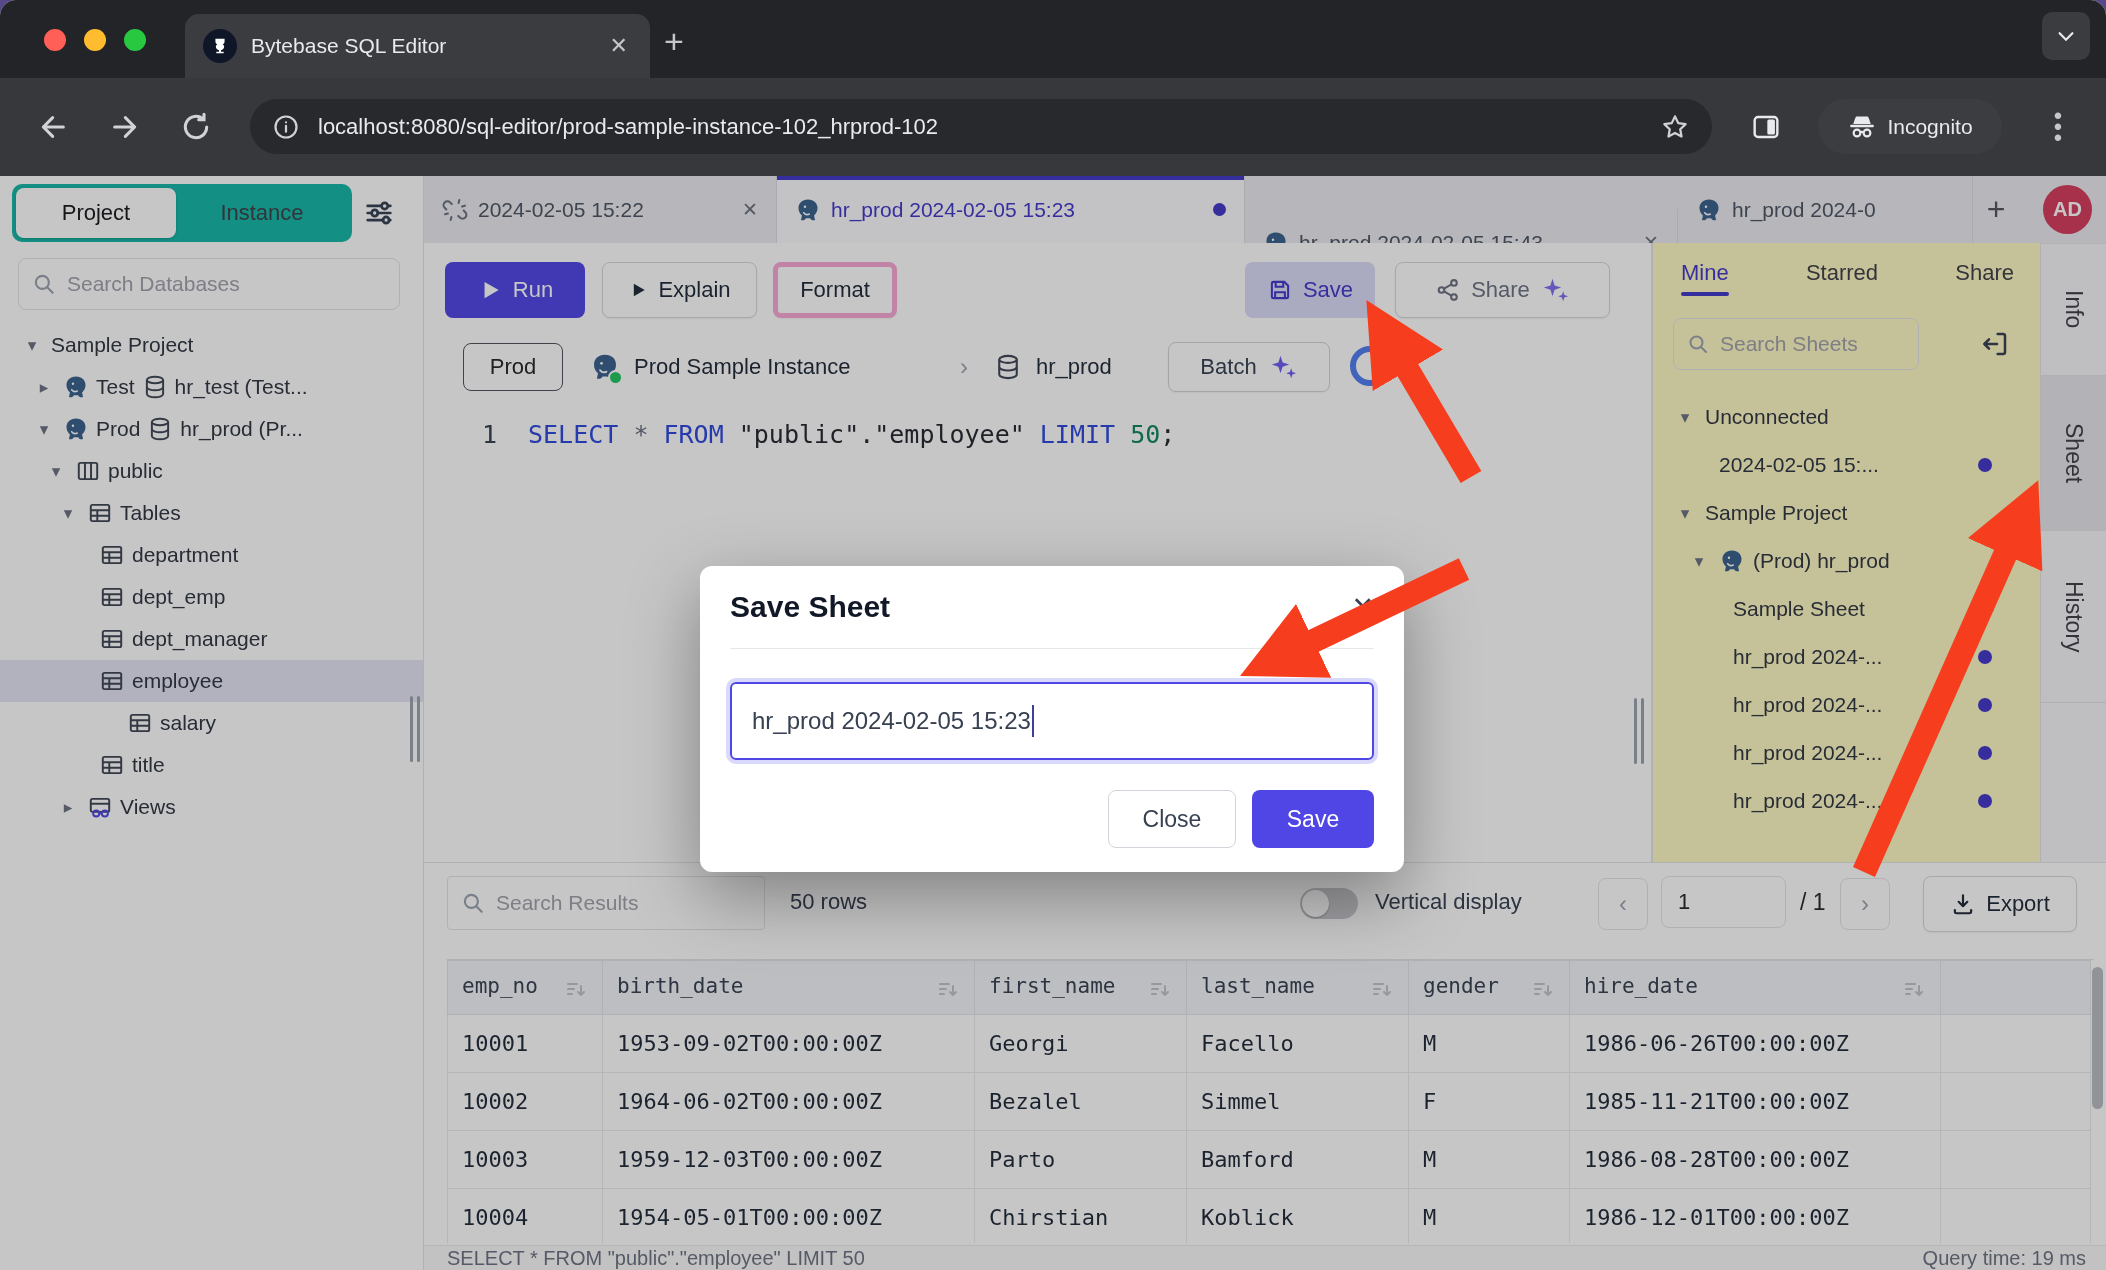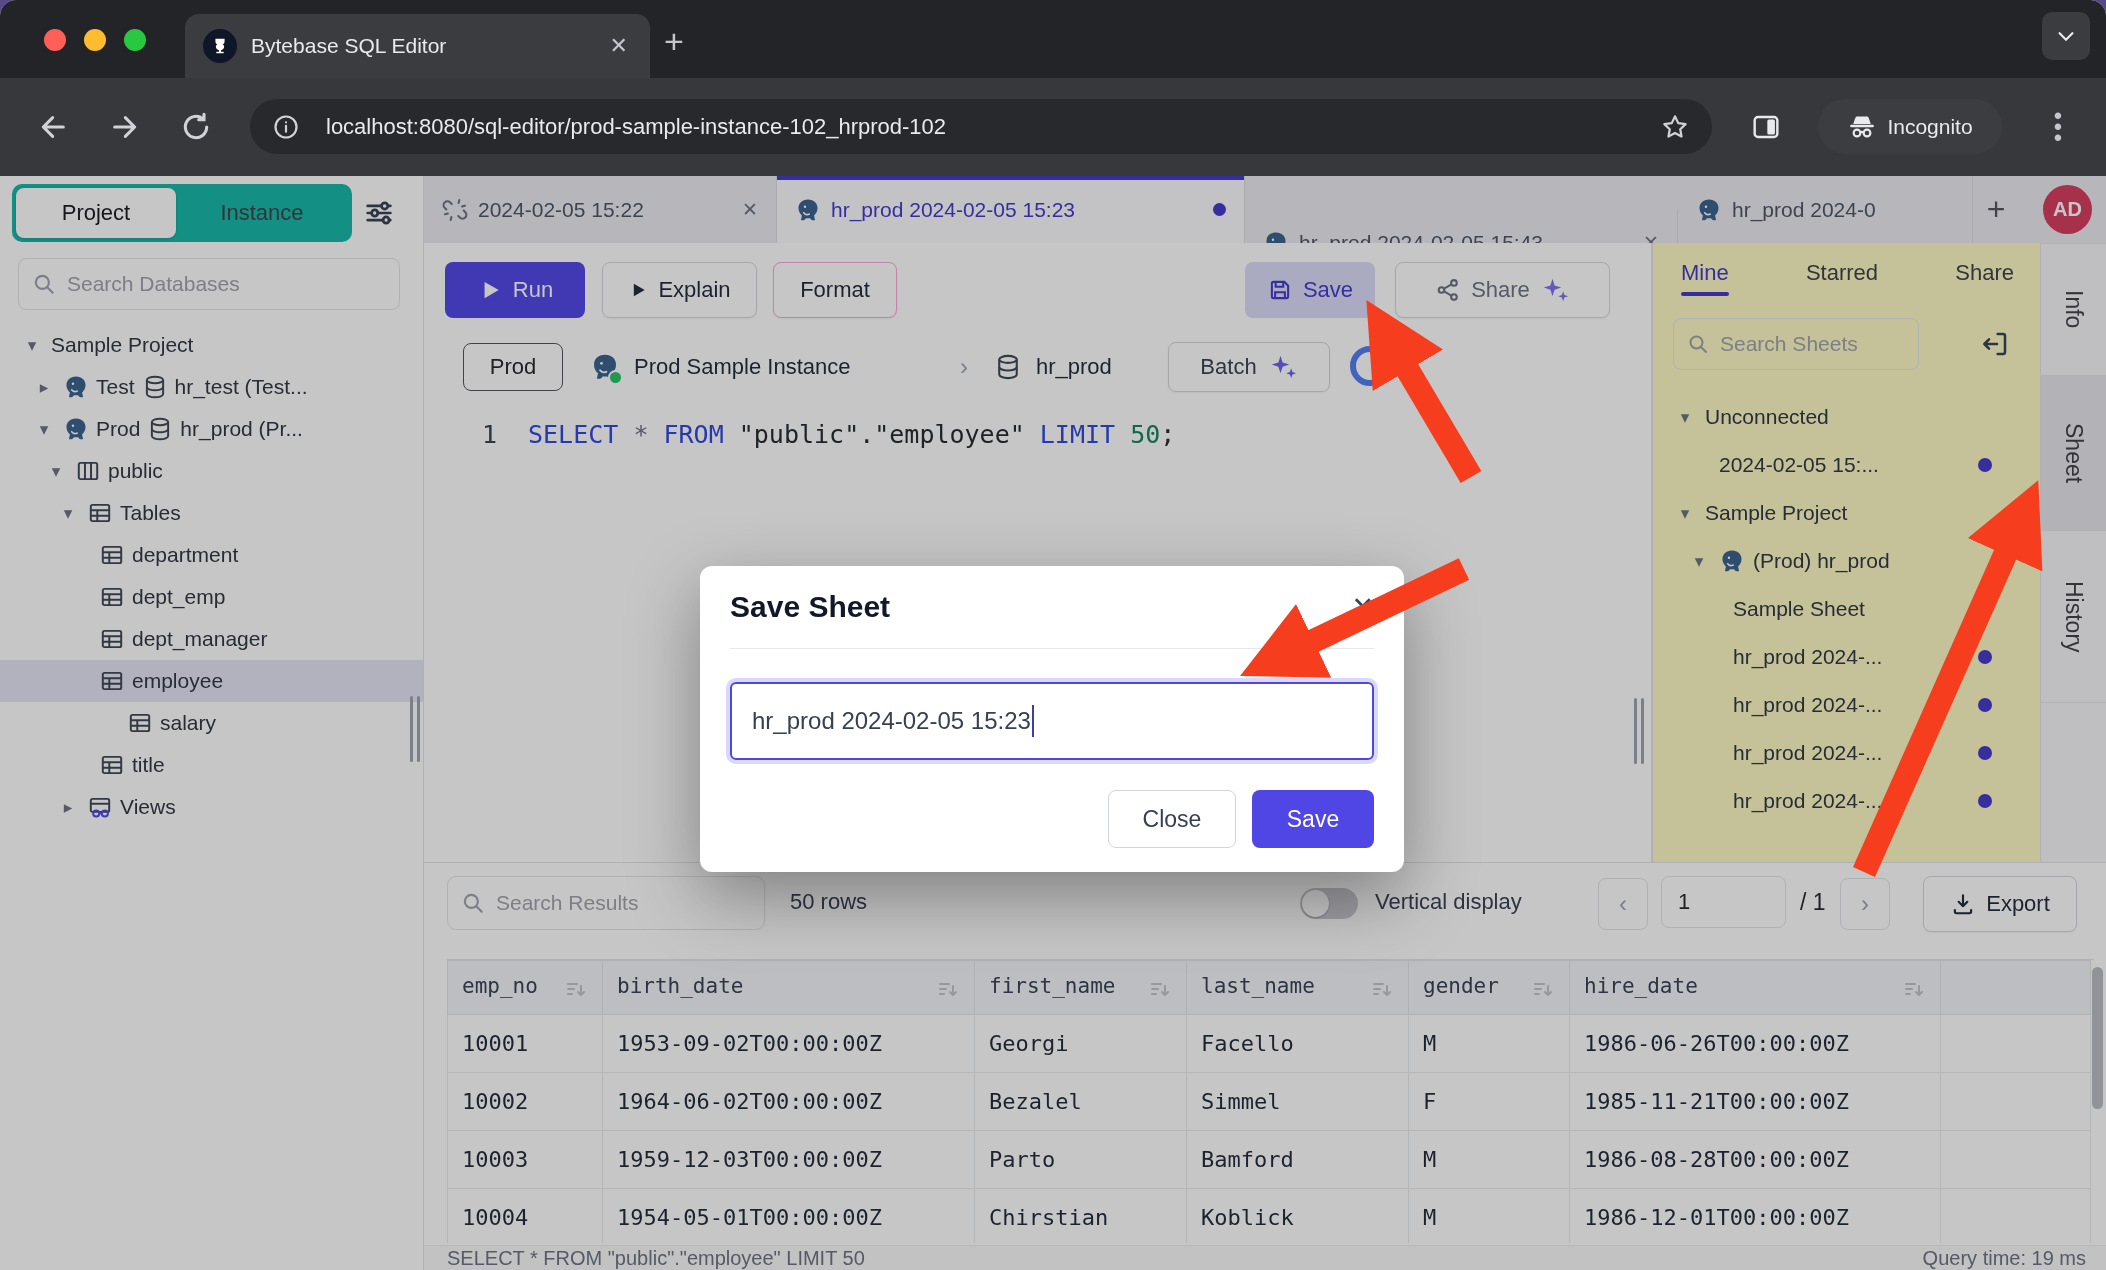--- a/index.html
+++ b/index.html
@@ -20,21 +20,21 @@
   .btab .fav{width:34px;height:34px;border-radius:50%;background:#0e1628;display:flex;align-items:center;justify-content:center;}
   .btab .fav svg{width:22px;height:22px;}
   .btab .ttl{color:#e8eaed;font-size:21px;margin-left:14px;flex:1;white-space:nowrap;overflow:hidden;}
   .btab .x{color:#c3c6cb;font-size:22px;padding:0 4px;}
   .newtab{position:absolute;left:664px;top:22px;color:#c3c6cb;font-size:34px;font-weight:300;}
   .chrome-chev{position:absolute;right:16px;top:12px;width:48px;height:48px;border-radius:10px;
     background:#3b3c40;display:flex;align-items:center;justify-content:center;}
   .chrome-url{position:absolute;left:0;top:78px;width:100%;height:98px;background:#37383c;}
   .navic{position:absolute;top:33px;width:32px;height:32px;}
   .urlpill{position:absolute;left:250px;top:21px;width:1462px;height:55px;border-radius:28px;background:#28292d;
-    display:flex;align-items:center;padding:0 22px;box-sizing:border-box;gap:8px;}
+    display:flex;align-items:center;padding:0 22px;box-sizing:border-box;}
   .urlpill .ic{width:28px;height:28px;}
   .urltxt{color:#e8eaed;font-size:22px;margin-left:18px;flex:1;white-space:nowrap;overflow:hidden;}
   .incog{position:absolute;left:1818px;top:21px;width:184px;height:55px;border-radius:28px;background:#3c3d41;
     display:flex;align-items:center;justify-content:center;gap:10px;color:#e8eaed;font-size:21px;}
   .incog .ic{width:30px;height:30px;}
   .dots{position:absolute;left:2048px;top:32px;color:#c3c6cb;font-size:24px;letter-spacing:0;line-height:11px;text-align:center;width:20px;}
 
   
   .app{position:absolute;left:0;top:176px;width:2106px;height:1094px;background:#fff;}
   
@@ -73,21 +73,21 @@
     color:#fff;font-size:20px;font-weight:700;display:flex;align-items:center;justify-content:center;}
 
   .editorcol{position:absolute;left:0;top:67px;width:1228px;height:619px;background:#fff;border-right:1px solid #e4e4e7;box-sizing:border-box;}
   .toolbar{position:absolute;left:0;top:0;width:100%;height:89px;display:flex;align-items:center;}
   .btn{height:56px;border-radius:8px;display:flex;align-items:center;justify-content:center;gap:10px;
     font-size:22px;box-sizing:border-box;position:absolute;top:19px;}
   .btn .ic{width:26px;height:26px;}
   .btn.run{left:21px;width:140px;background:#4f46e5;color:#fff;}
   .btn.explain{left:178px;width:155px;background:#fff;border:1px solid #d8d8dc;color:#1f2937;box-shadow:0 1px 2px rgba(0,0,0,.05);}
   .btn.explain .ic{width:20px;height:20px;}
-  .btn.format{left:349px;width:124px;background:#fff;border:1px solid #f9a8d4;color:#1f2937;box-shadow:0 1px 2px rgba(0,0,0,.05);}
+  .btn.format{left:349px;width:124px;background:#fff;border:5px solid #f9a8d4;color:#1f2937;box-shadow:0 1px 2px rgba(0,0,0,.05);}
   .btn.admin{left:566px;width:236px;background:#f59e0b;color:#fff;}
   .btn.save{left:821px;width:130px;background:#dadcf8;color:#4338ca;}
   .btn.share{left:971px;width:215px;background:#fff;border:1px solid #d8d8dc;color:#6b7280;box-shadow:0 1px 2px rgba(0,0,0,.05);}
   .btn.share .spark{width:30px;height:30px;}
 
   .crumb{position:absolute;left:0;top:89px;width:100%;height:70px;display:flex;align-items:center;font-size:22px;color:#1f2937;}
   .envchip{position:absolute;left:39px;width:98px;height:46px;border:1.5px solid #52525b;border-radius:8px;
     display:flex;align-items:center;justify-content:center;color:#27272a;}
   .crumb .pgwrap{position:absolute;left:166px;width:30px;height:30px;}
   .crumb .pgwrap .st{position:absolute;right:-3px;bottom:-3px;width:11px;height:11px;border-radius:50%;background:#22c55e;border:2px solid #fff;}
@@ -129,21 +129,21 @@
   
   .vstrip{position:absolute;left:1616px;top:67px;width:66px;height:619px;background:#f6f6f8;border-left:1px solid #e4e4e7;box-sizing:border-box;}
   .vtab{width:100%;box-sizing:border-box;border-bottom:1px solid #e4e4e7;display:flex;align-items:center;justify-content:center;
     writing-mode:vertical-rl;font-size:23px;color:#3f3f46;}
   .vtab:first-child{border-top:1px solid #e4e4e7;}
   .vtab.active{background:#e5e5ea;}
 
   
   .results{position:absolute;left:0;top:686px;width:1682px;height:383px;background:#fff;border-top:1px solid #e4e4e7;box-sizing:border-box;}
   .rbar{position:absolute;left:0;top:0;width:100%;height:96px;}
-  .rsearch{position:absolute;left:23px;top:13px;width:318px;height:54px;border:1px solid #e4e4e7;border-radius:9px;
+  .rsearch{position:absolute;left:23px;top:13px;width:318px;height:54px;border:1px solid #e4e4e7;border-radius:4px;
     display:flex;align-items:center;gap:8px;padding:0 12px;box-sizing:border-box;}
   .rsearch .ic{width:26px;height:26px;}
   .rsearch input{border:none;outline:none;width:100%;font-size:21px;color:#303742;font-family:inherit;background:transparent;}
   .rsearch input::placeholder{color:#a1a1aa;}
   .rowcount{position:absolute;left:366px;top:26px;font-size:22px;color:#374151;}
   .toggle{position:absolute;left:876px;top:25px;width:58px;height:31px;border-radius:16px;background:#c9cace;}
   .toggle .knob{position:absolute;left:2px;top:2px;width:27px;height:27px;border-radius:50%;background:#fff;box-shadow:0 1px 2px rgba(0,0,0,.25);}
   .vdlabel{position:absolute;left:951px;top:26px;font-size:22px;color:#374151;}
   .pgbtn{position:absolute;top:15px;width:48px;height:50px;border:1px solid #e4e4e7;border-radius:8px;background:#fff;
     display:flex;align-items:center;justify-content:center;color:#9ca3af;font-size:24px;}

